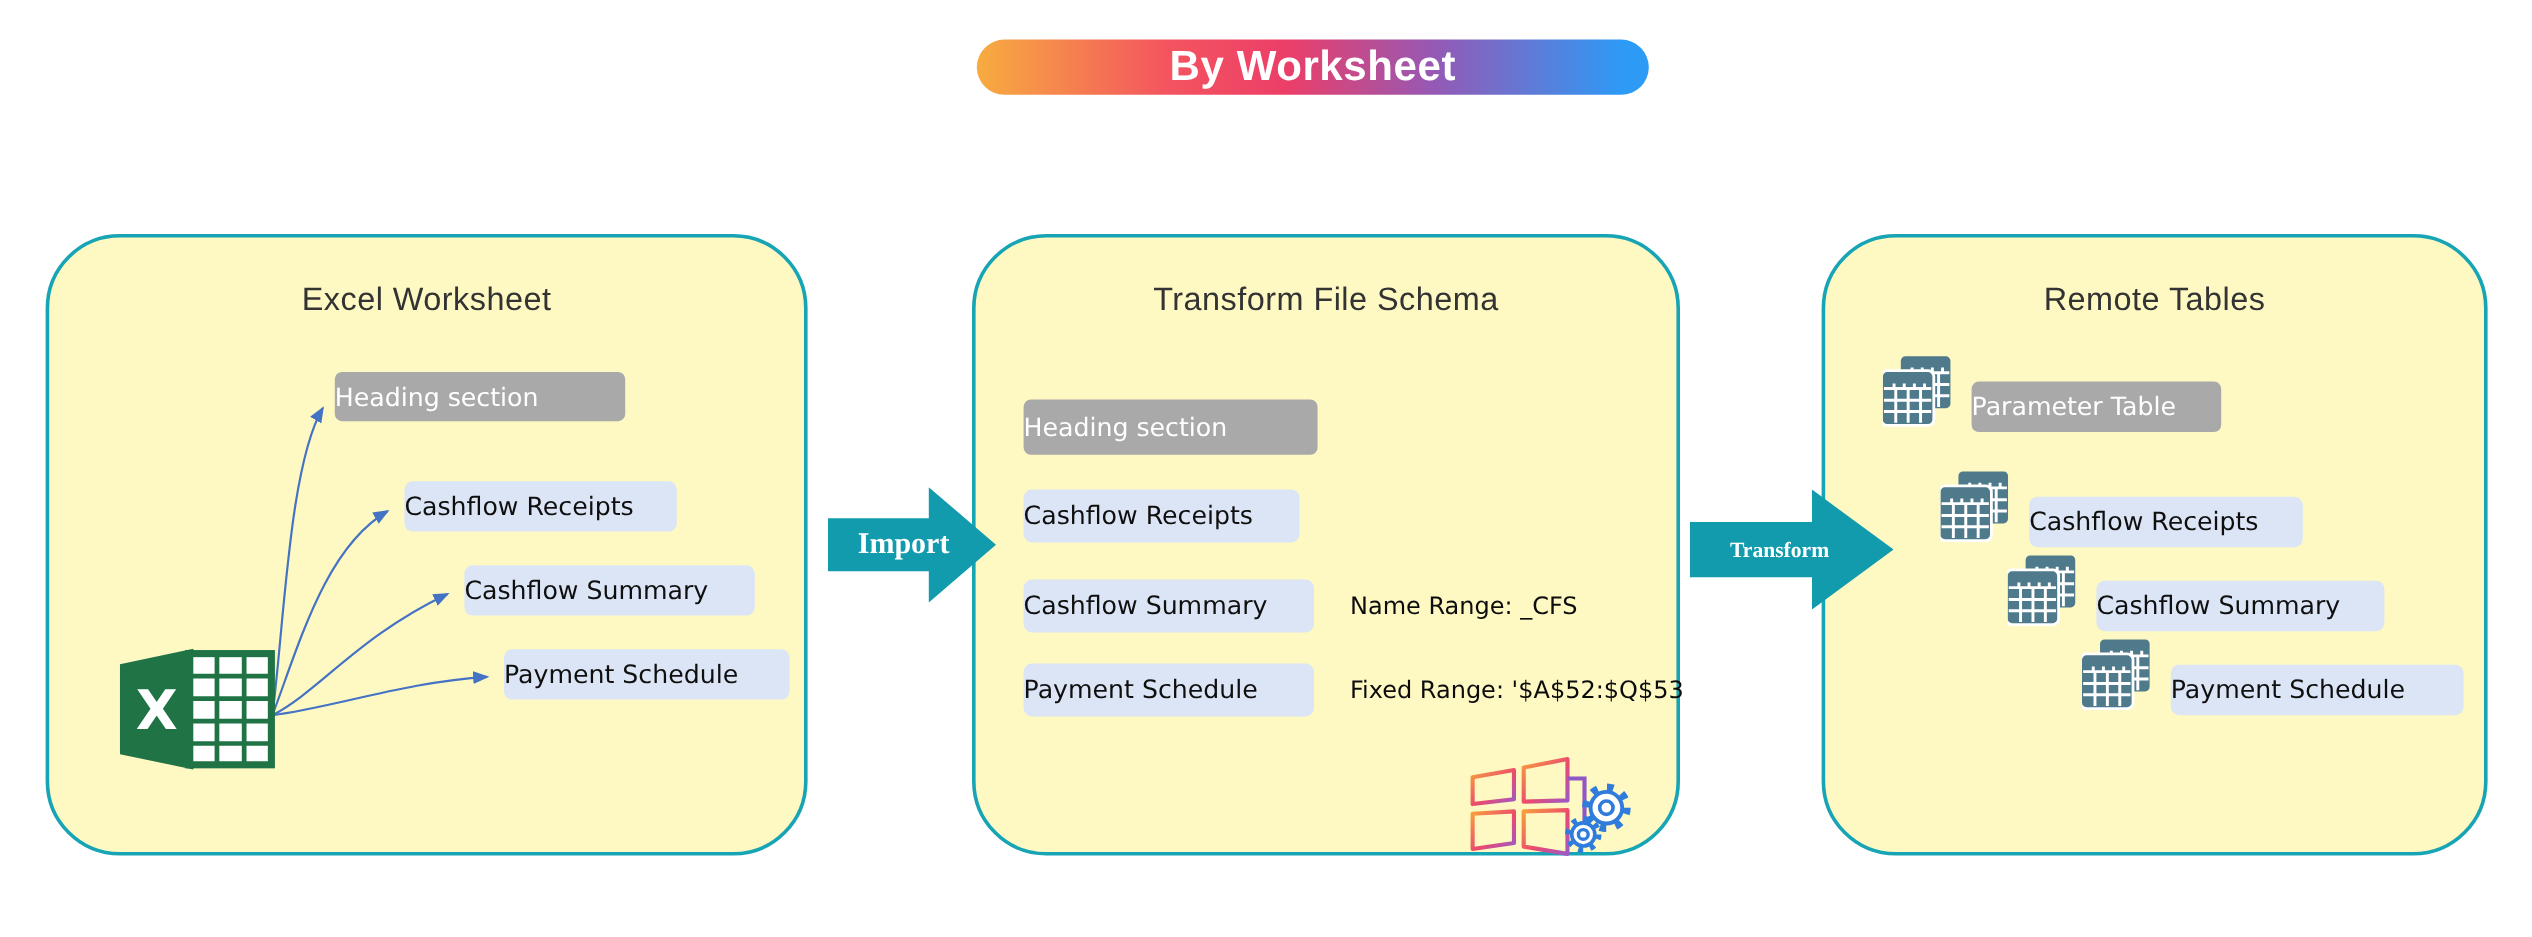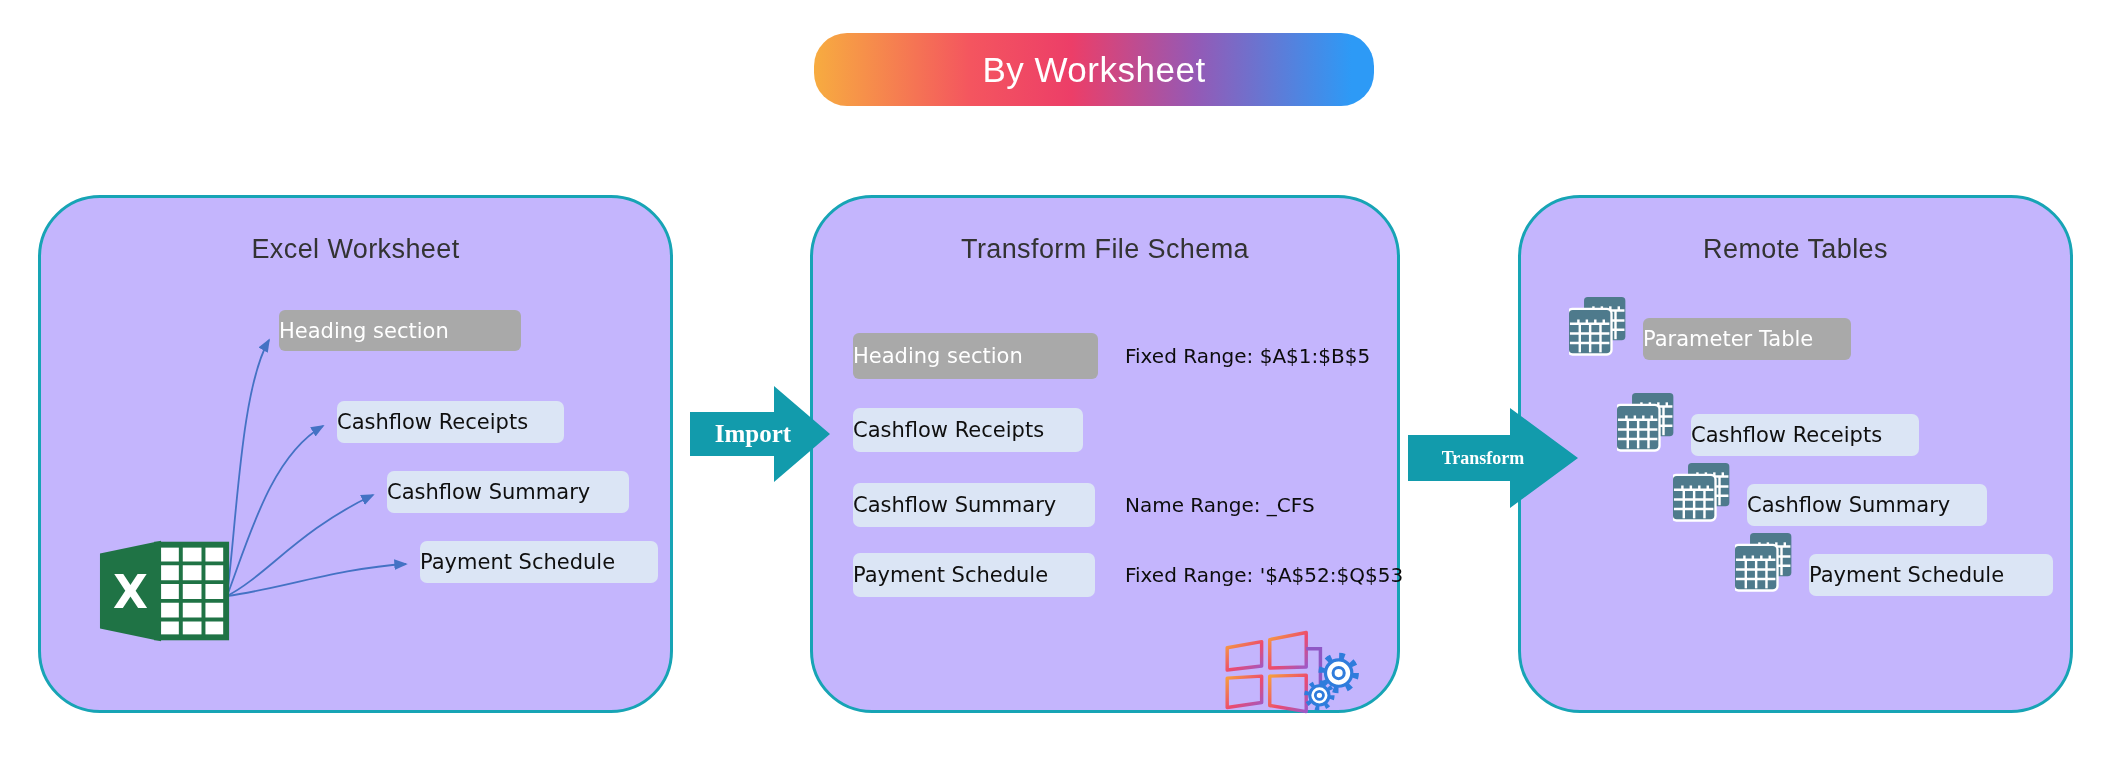--- a/index.html
+++ b/index.html
@@ -1,29 +1,29 @@
 <!DOCTYPE html>
 <html><head>
 <meta charset="utf-8">
 <style>
   html,body{margin:0;padding:0;background:#fff;}
   .canvas{position:relative;width:2110px;height:781px;background:#fff;overflow:hidden;
           font-family:"Liberation Sans",sans-serif;}
 
   
-  .badge{position:absolute;left:814px;top:33px;width:560px;height:73px;border-radius:33px;
+  .badge{position:absolute;left:814px;top:33px;width:560px;height:46px;border-radius:33px;
          background:linear-gradient(90deg,#F7AC40 0%,#F4555F 28%,#EC3E68 46%,#9559B5 68%,#2D9AF6 96%);
          display:flex;align-items:center;justify-content:center;
-         color:#fff;font-size:35px;font-weight:400;letter-spacing:.5px;}
+         color:#fff;font-size:35px;font-weight:700;letter-spacing:.5px;}
   .subtitle{position:absolute;left:1093px;top:114px;transform:translateX(-50%);
             white-space:nowrap;font-size:26px;color:#070707;}
 
   
   .panel{position:absolute;top:195px;height:518px;border:3px solid #17A4B5;border-radius:62px;
-         background:#c4b5fd;box-sizing:border-box;}
+         background:#fef9c3;box-sizing:border-box;}
   .panel-excel{left:38px;width:635px;}
   .panel-schema{left:810px;width:590px;}
   .panel-remote{left:1518px;width:555px;}
   .panel-title{position:absolute;top:36px;left:0;right:0;margin:0;text-align:center;
                font-size:27px;font-weight:400;color:#333;letter-spacing:.4px;}
 
   
   .tagbox{position:absolute;display:flex;align-items:center;justify-content:flex-start;
           font-family:"DejaVu Sans",sans-serif;font-size:21px;white-space:nowrap;box-sizing:border-box;}
   .tag-gray{background:#A9A9A9;color:#fff;border-radius:6px;}
@@ -55,21 +55,21 @@
   .p3-icon0{left:48px;top:98px;}   .p3-box0{left:122px;top:120px;width:208px;height:42px;}
   .p3-icon1{left:96px;top:194px;}  .p3-box1{left:170px;top:216px;width:228px;height:42px;}
   .p3-icon2{left:152px;top:264px;} .p3-box2{left:226px;top:286px;width:240px;height:42px;}
   .p3-icon3{left:214px;top:334px;} .p3-box3{left:288px;top:356px;width:244px;height:42px;}
 
   
   .block-arrow{position:absolute;background:#129BAC;color:#fff;z-index:6;
                display:flex;align-items:center;justify-content:center;
                font-family:"Liberation Serif",serif;font-weight:700;
                clip-path:polygon(0 27%,60% 27%,60% 0,100% 50%,60% 100%,60% 73%,0 73%);}
-  .arrow-import{left:690px;top:386px;width:140px;height:96px;font-size:25px;padding-right:14px;box-sizing:border-box;align-items:center;}
+  .arrow-import{left:690px;top:406px;width:140px;height:96px;font-size:25px;padding-right:14px;box-sizing:border-box;align-items:center;}
   .arrow-transform{left:1408px;top:408px;width:170px;height:100px;font-size:18px;padding-right:20px;box-sizing:border-box;text-align:center;}
 </style>
 </head>
 <body>
 
 <div class="canvas">
 
   <div class="badge">
     <span>By Worksheet</span>
   </div>
@@ -122,21 +122,20 @@
   <div class="block-arrow arrow-import">
     <span>Import</span>
   </div>
 
   <section class="panel panel-schema">
     <h2 class="panel-title">Transform File Schema</h2>
 
     <div class="tagbox tag-gray p2-box0">
       <span>Heading section</span>
     </div>
-    <div class="p2-range p2-range0">Fixed Range: $A$1:$B$5</div>
 
     <div class="tagbox tag-blue p2-box1">
       <span>Cashflow Receipts</span>
     </div>
 
     <div class="tagbox tag-blue p2-box2">
       <span>Cashflow Summary</span>
     </div>
     <div class="p2-range p2-range2">Name Range: _CFS</div>
 

